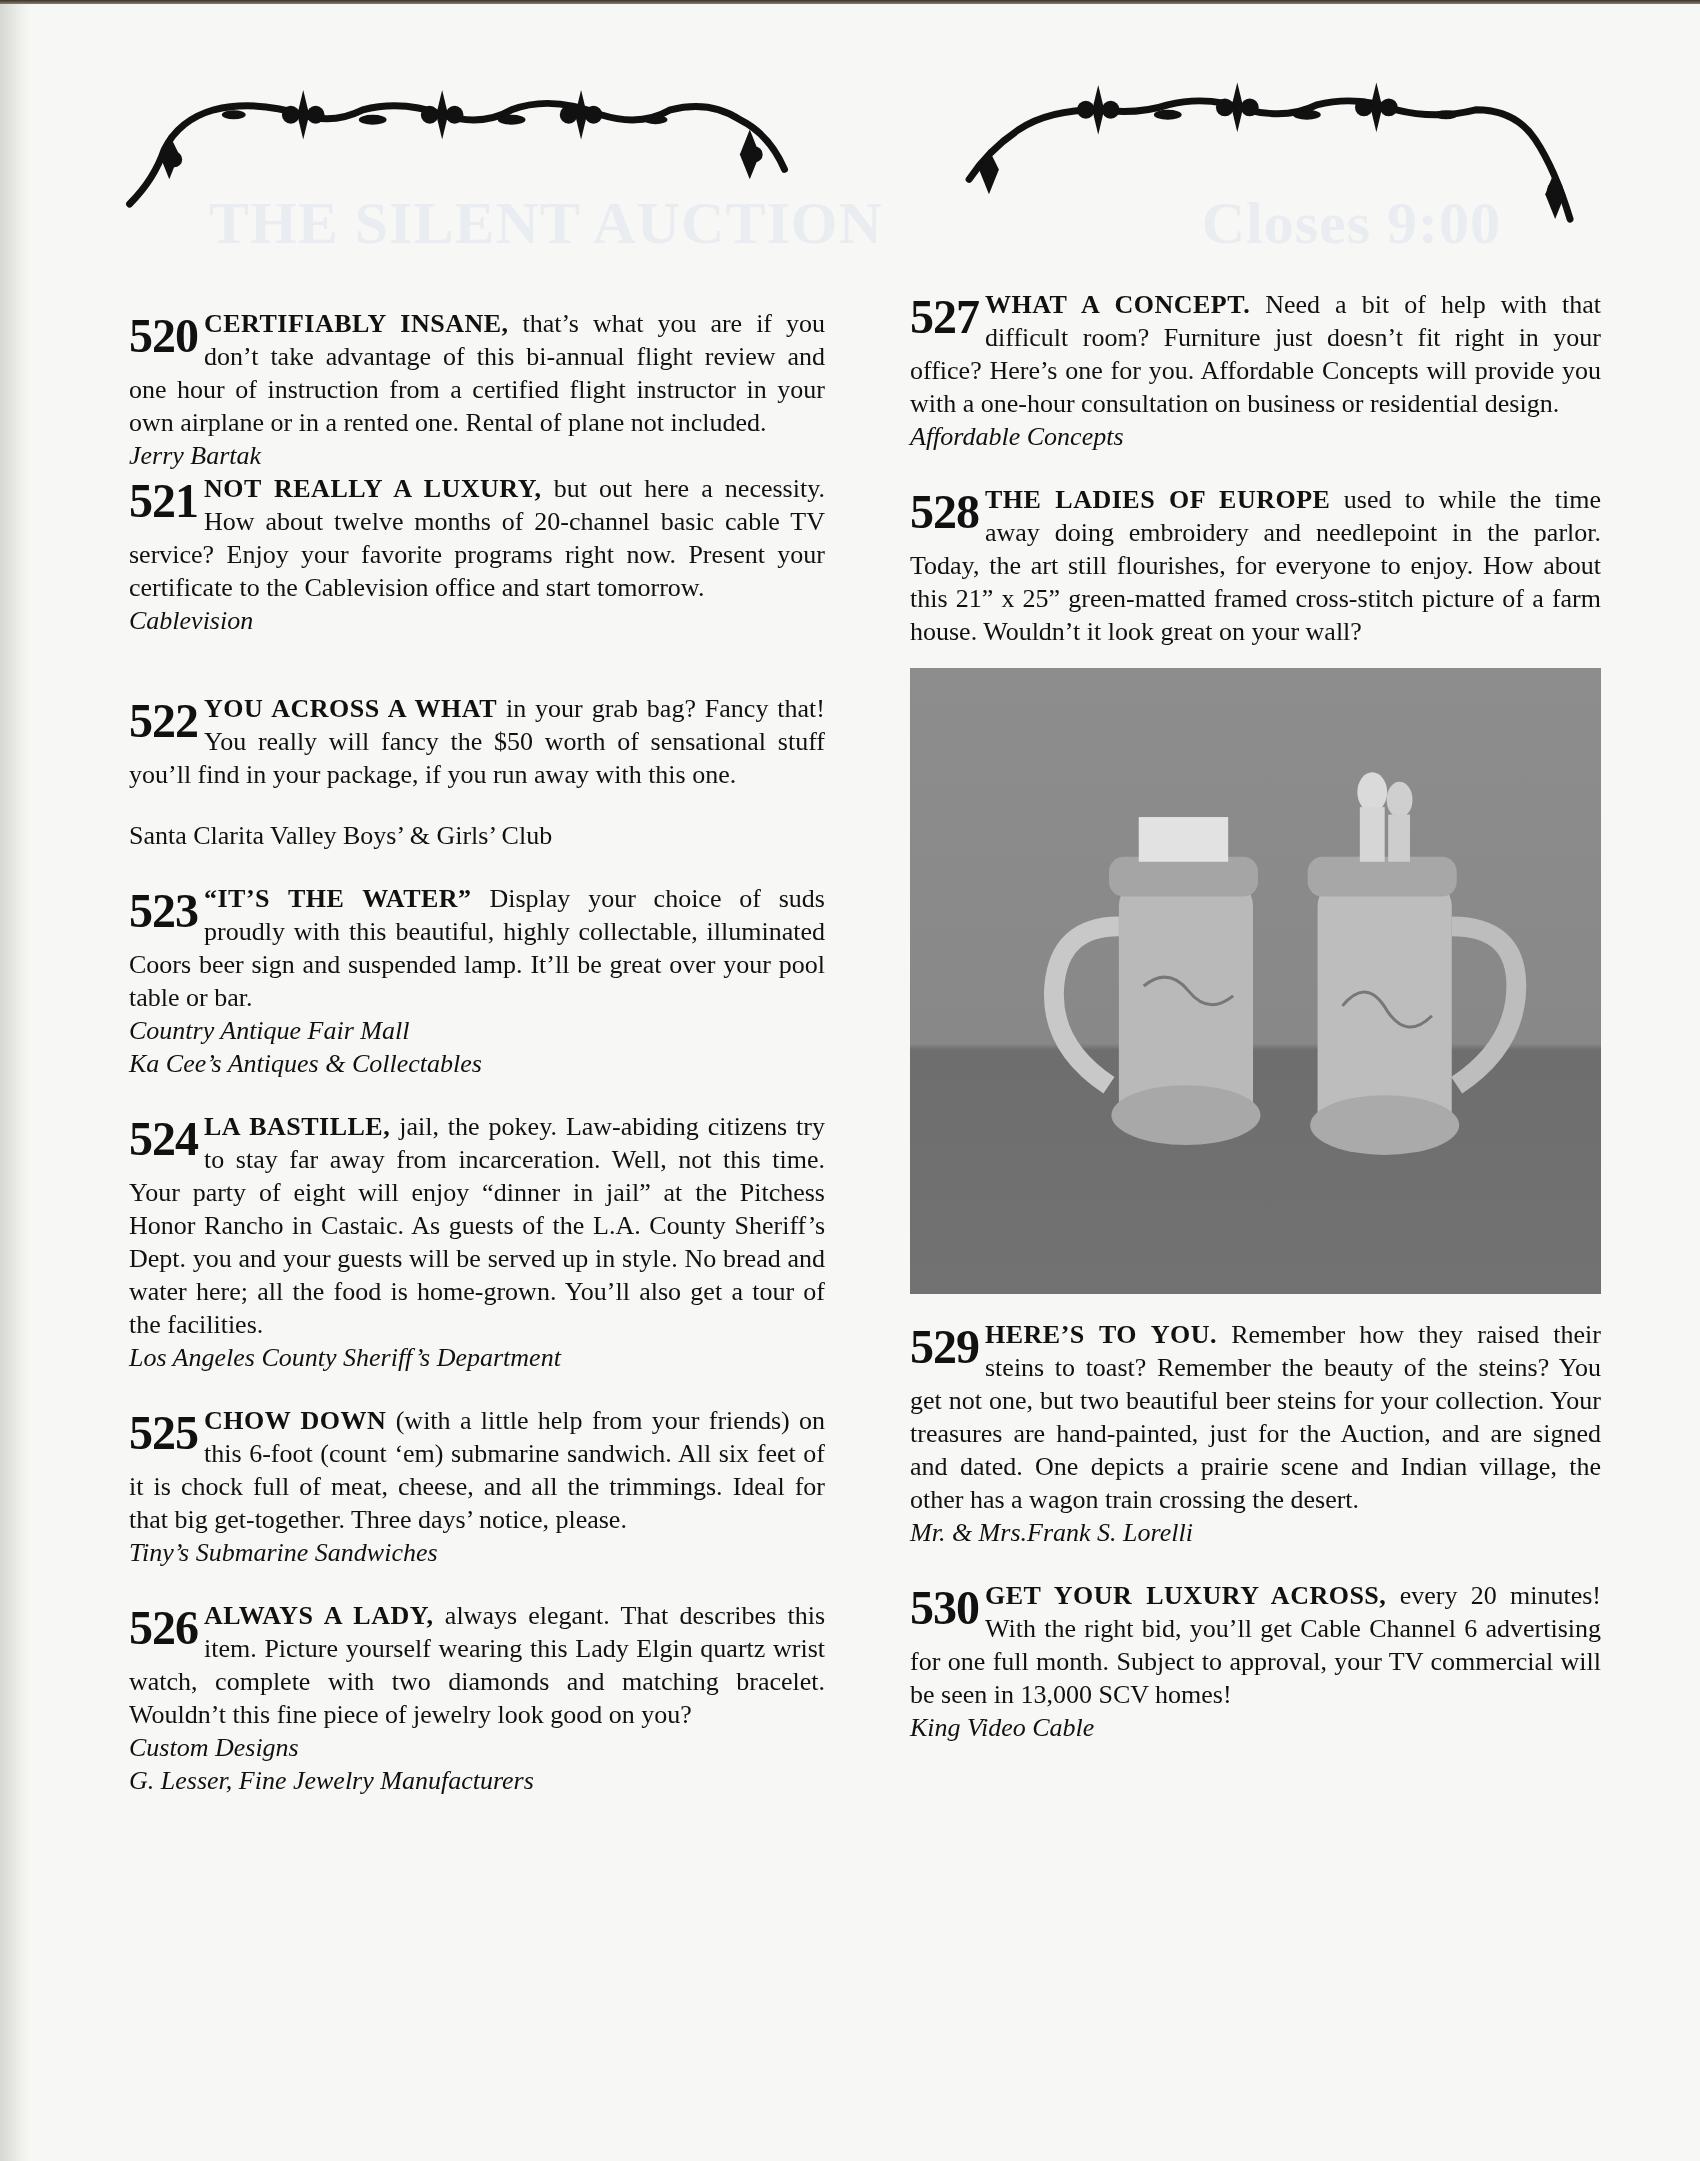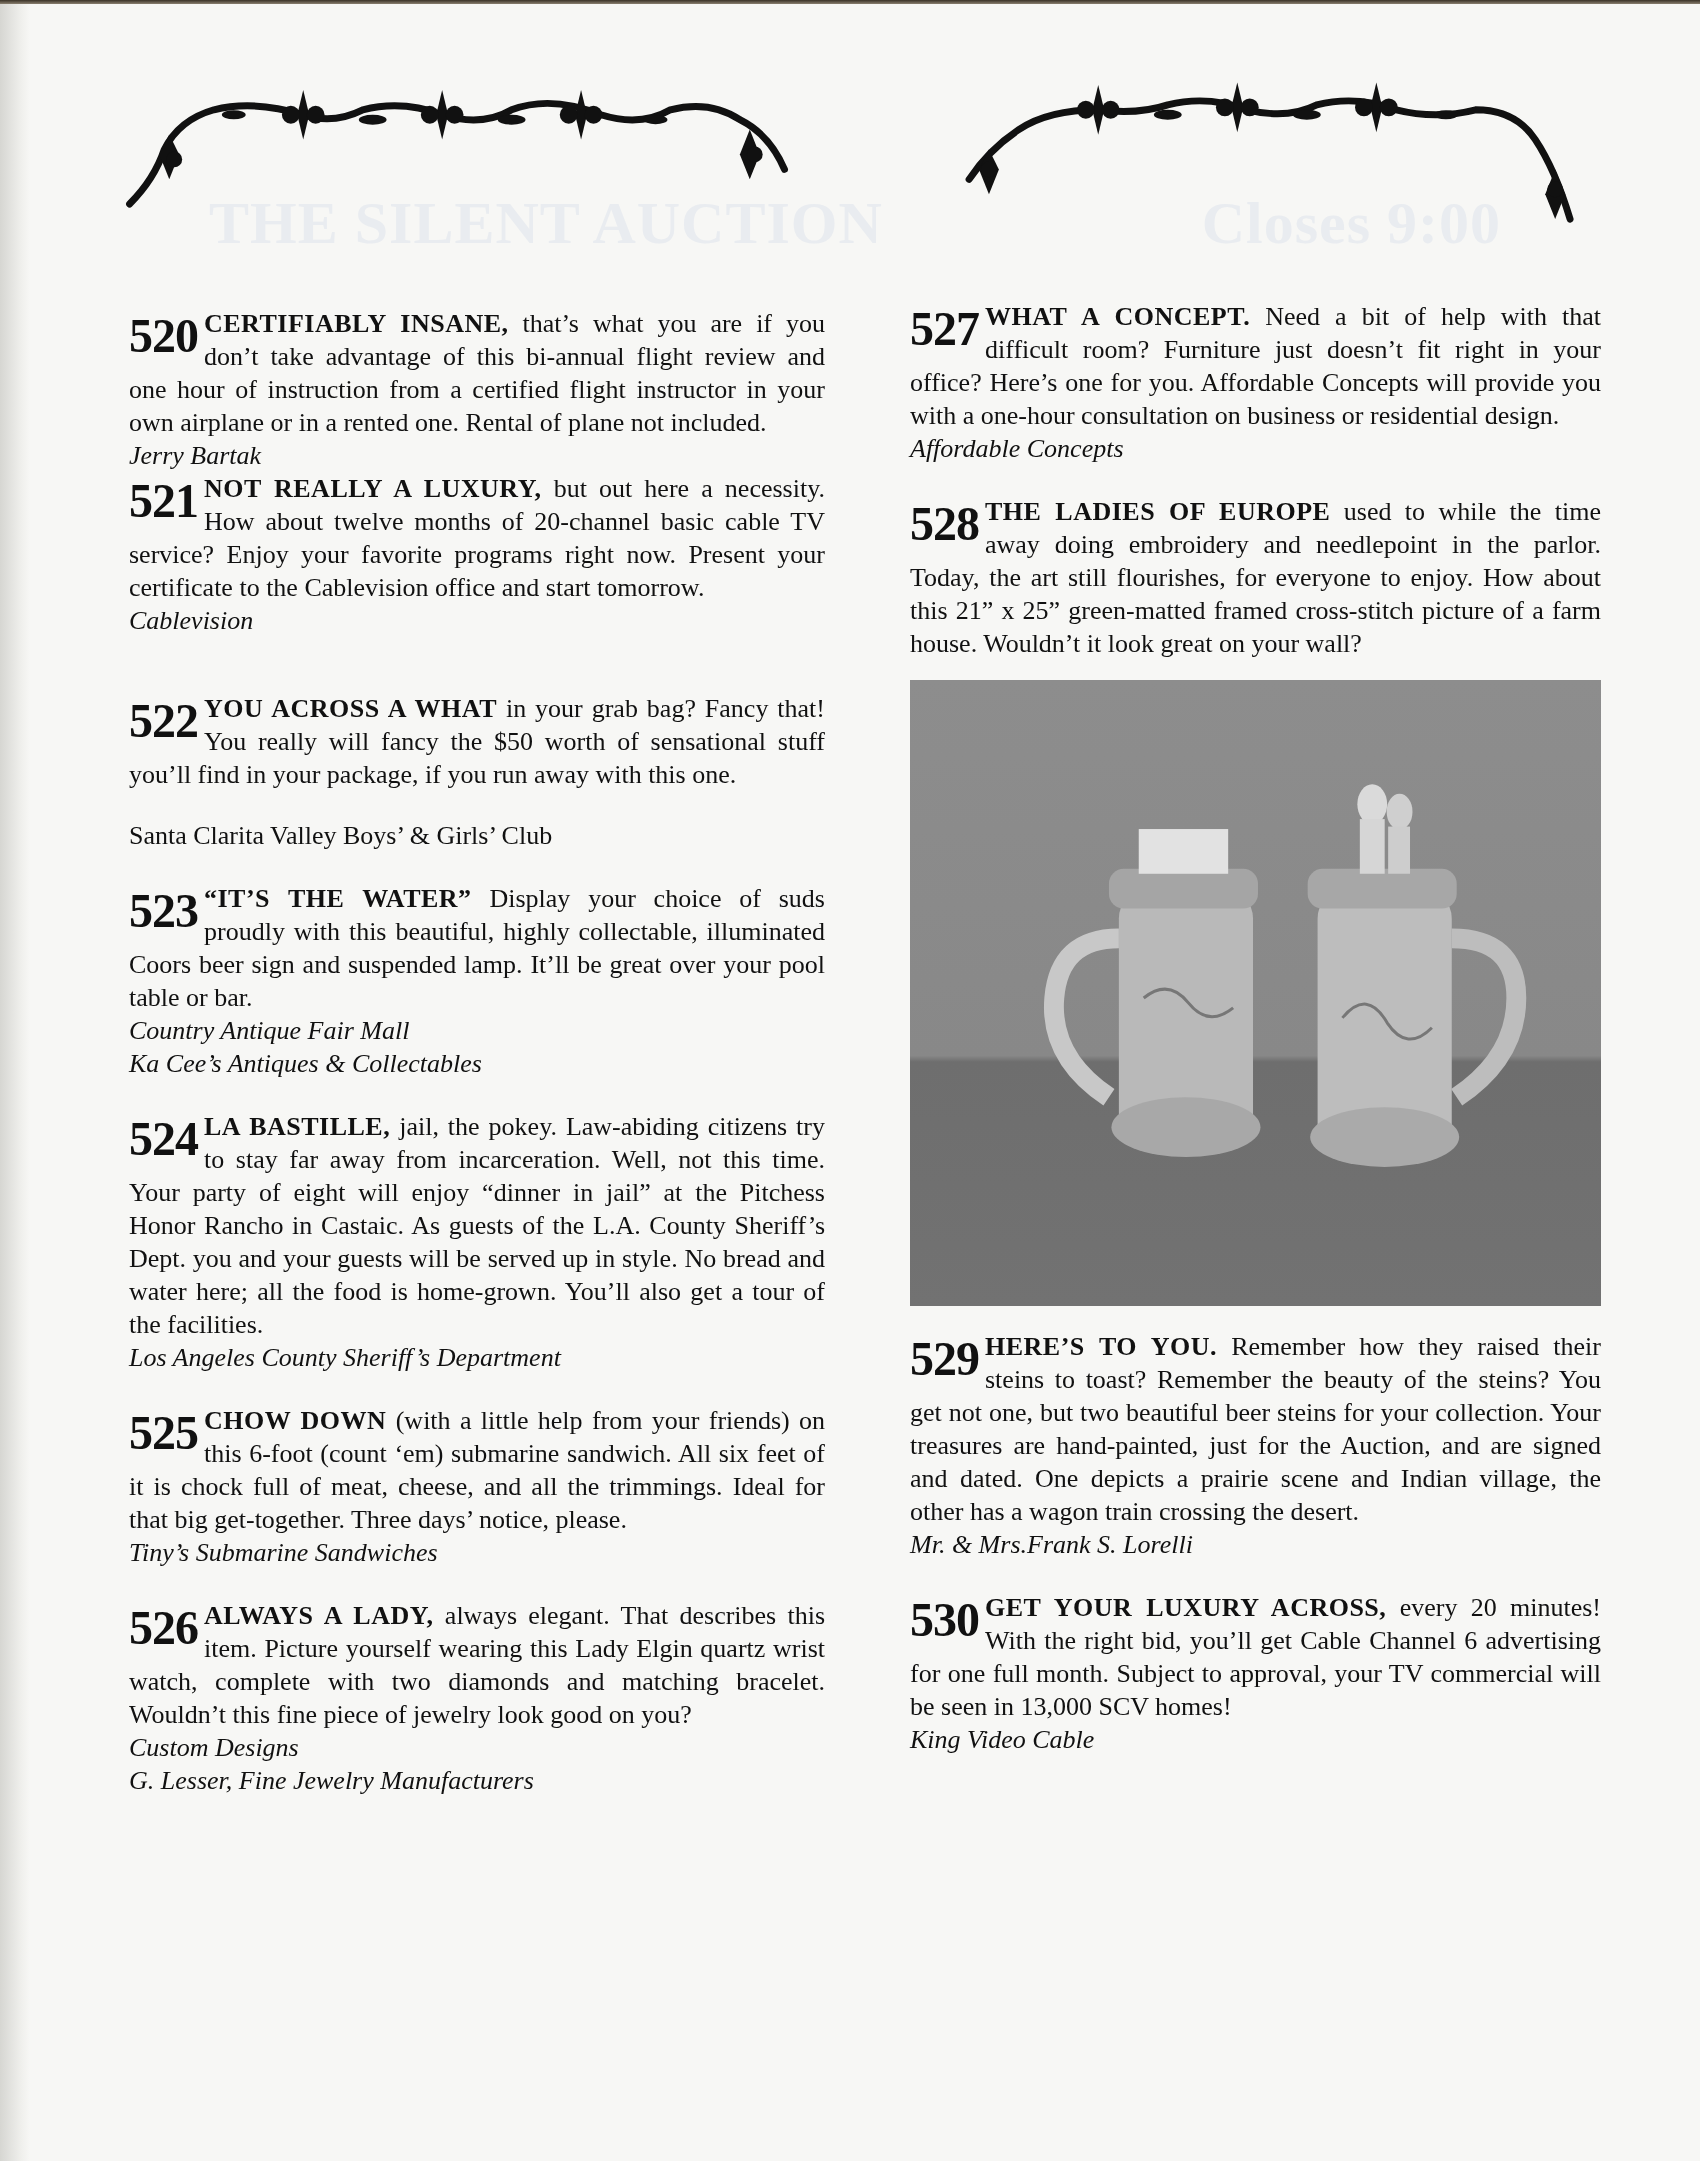--- a/index.html
+++ b/index.html
@@ -28,21 +28,21 @@
   .ornament svg { display: block; }
   .orn-left { left: 124px; top: 80px; }
   .orn-right { left: 959px; top: 80px; }
 
   .col {
     position: absolute; width: 696px;
     font-size: 26px; line-height: 33px;
     text-align: justify;
   }
   .col-left { left: 129px; top: 307px; }
-  .col-right { left: 910px; top: 300px; width: 691px; }
+  .col-right { left: 910px; top: 288px; width: 691px; }
 
   .item { margin: 0; }
   .item-num {
     float: left;
     font-family: "Liberation Serif", serif; font-weight: bold;
     font-size: 48px; line-height: 52px;
     margin: 3px 6px 0 0; letter-spacing: -1px;
   }
   .item-title { font-weight: bold; letter-spacing: 0.5px; }
   .item-body { }

